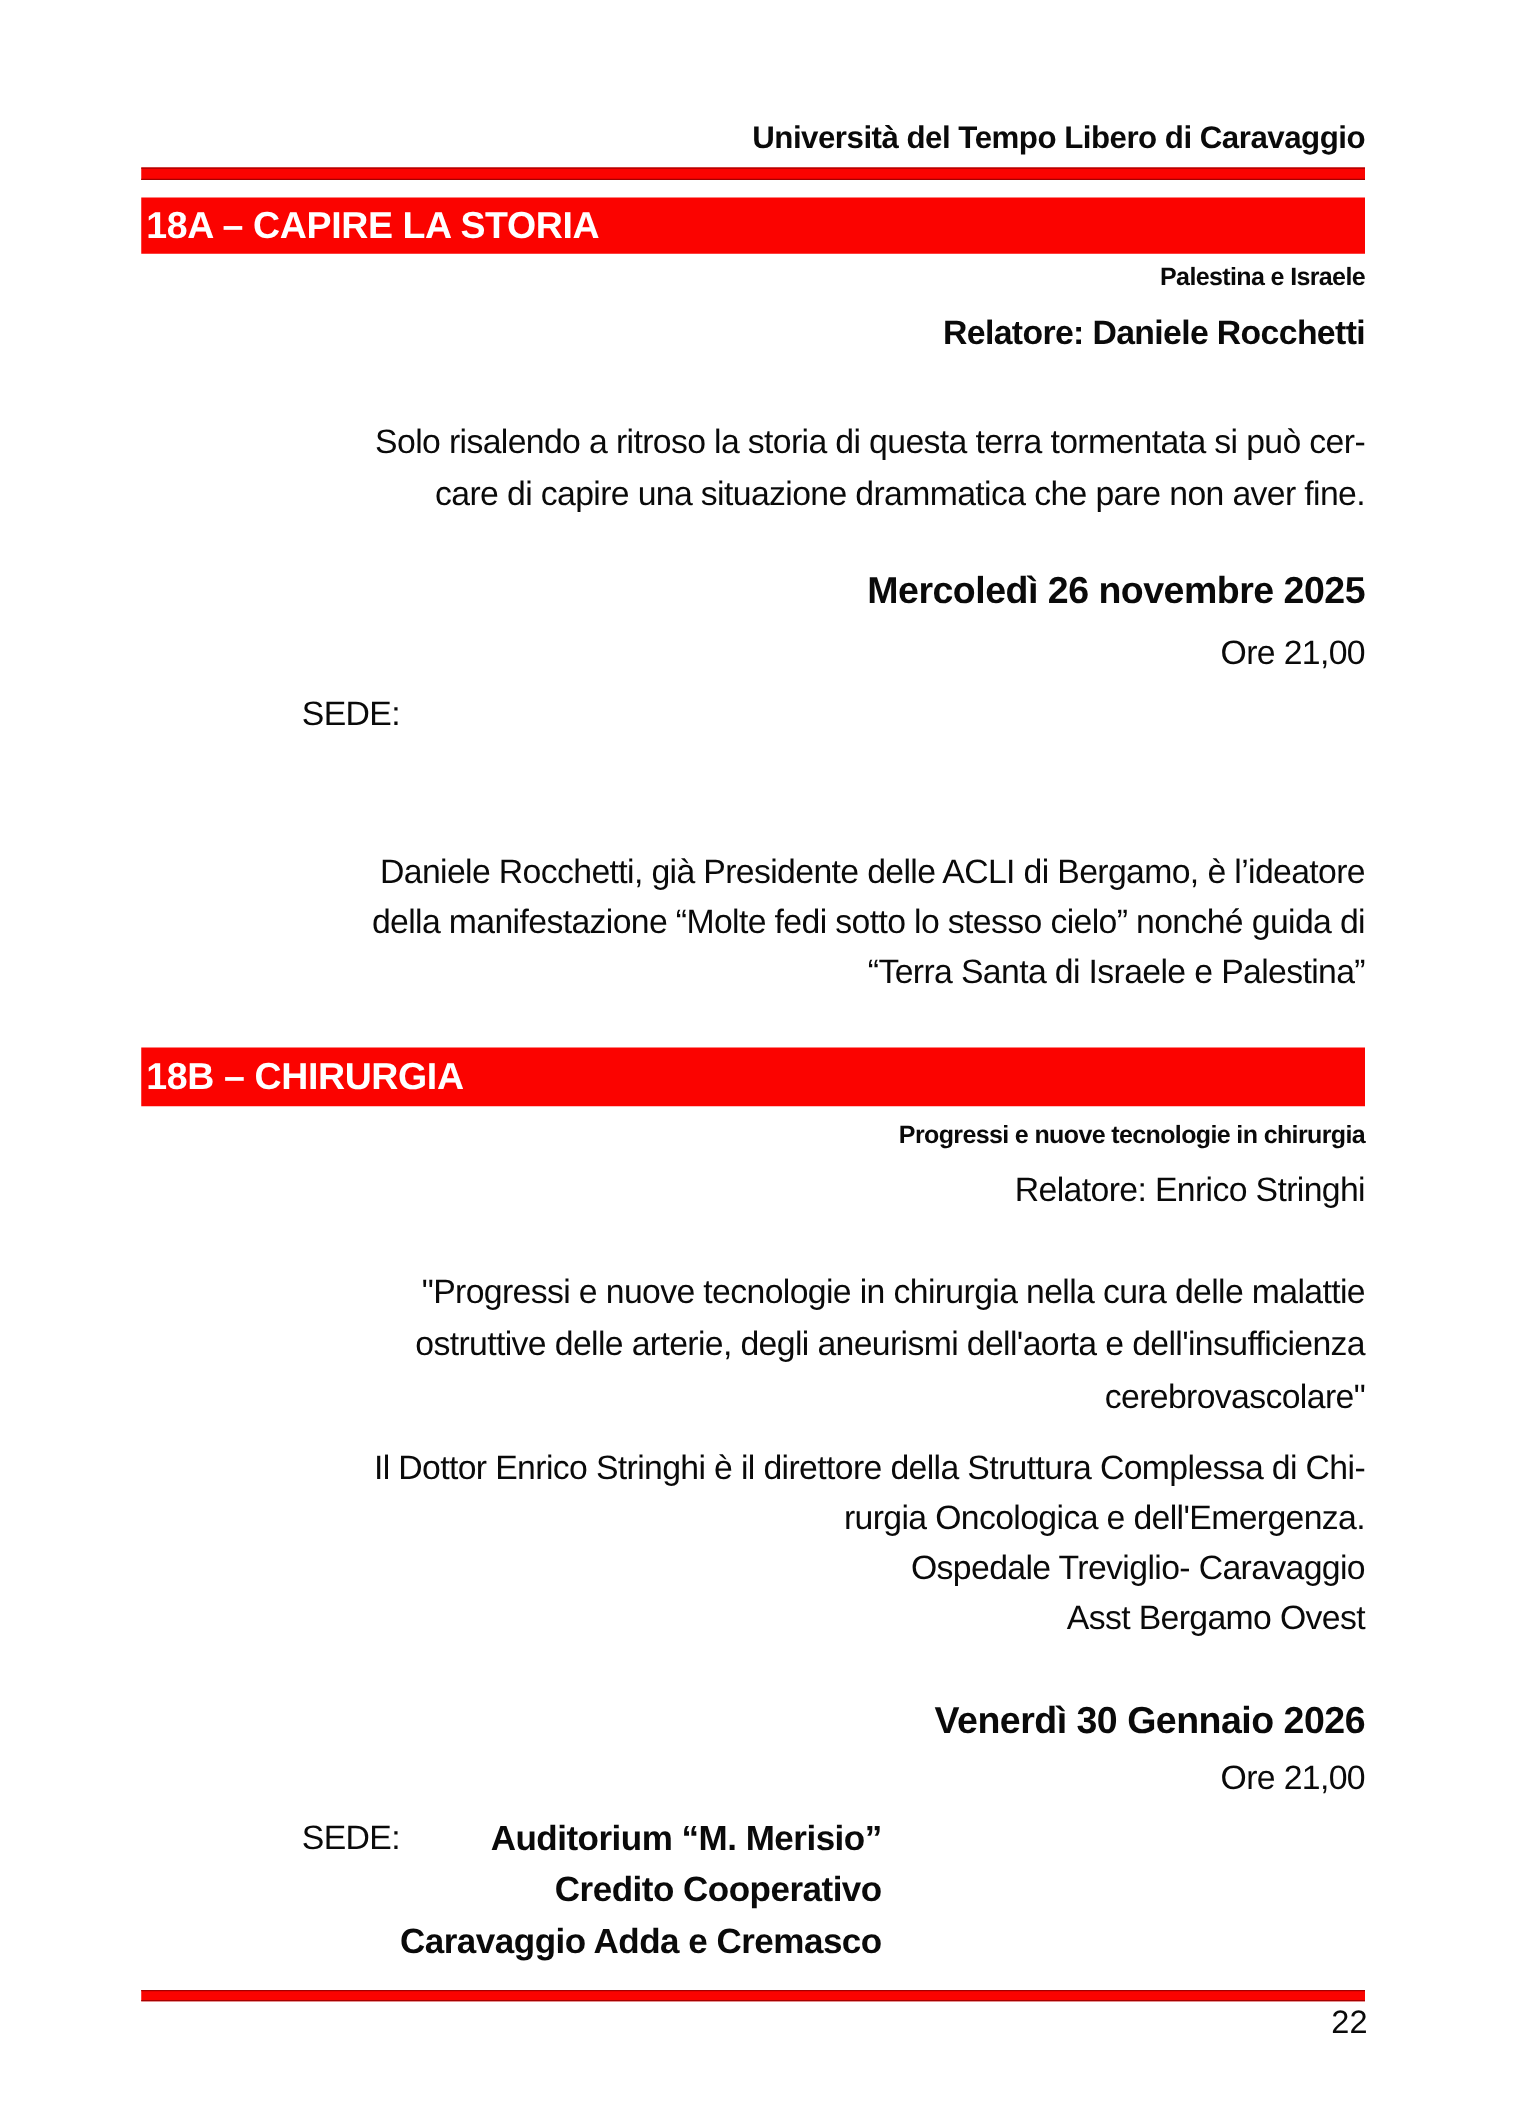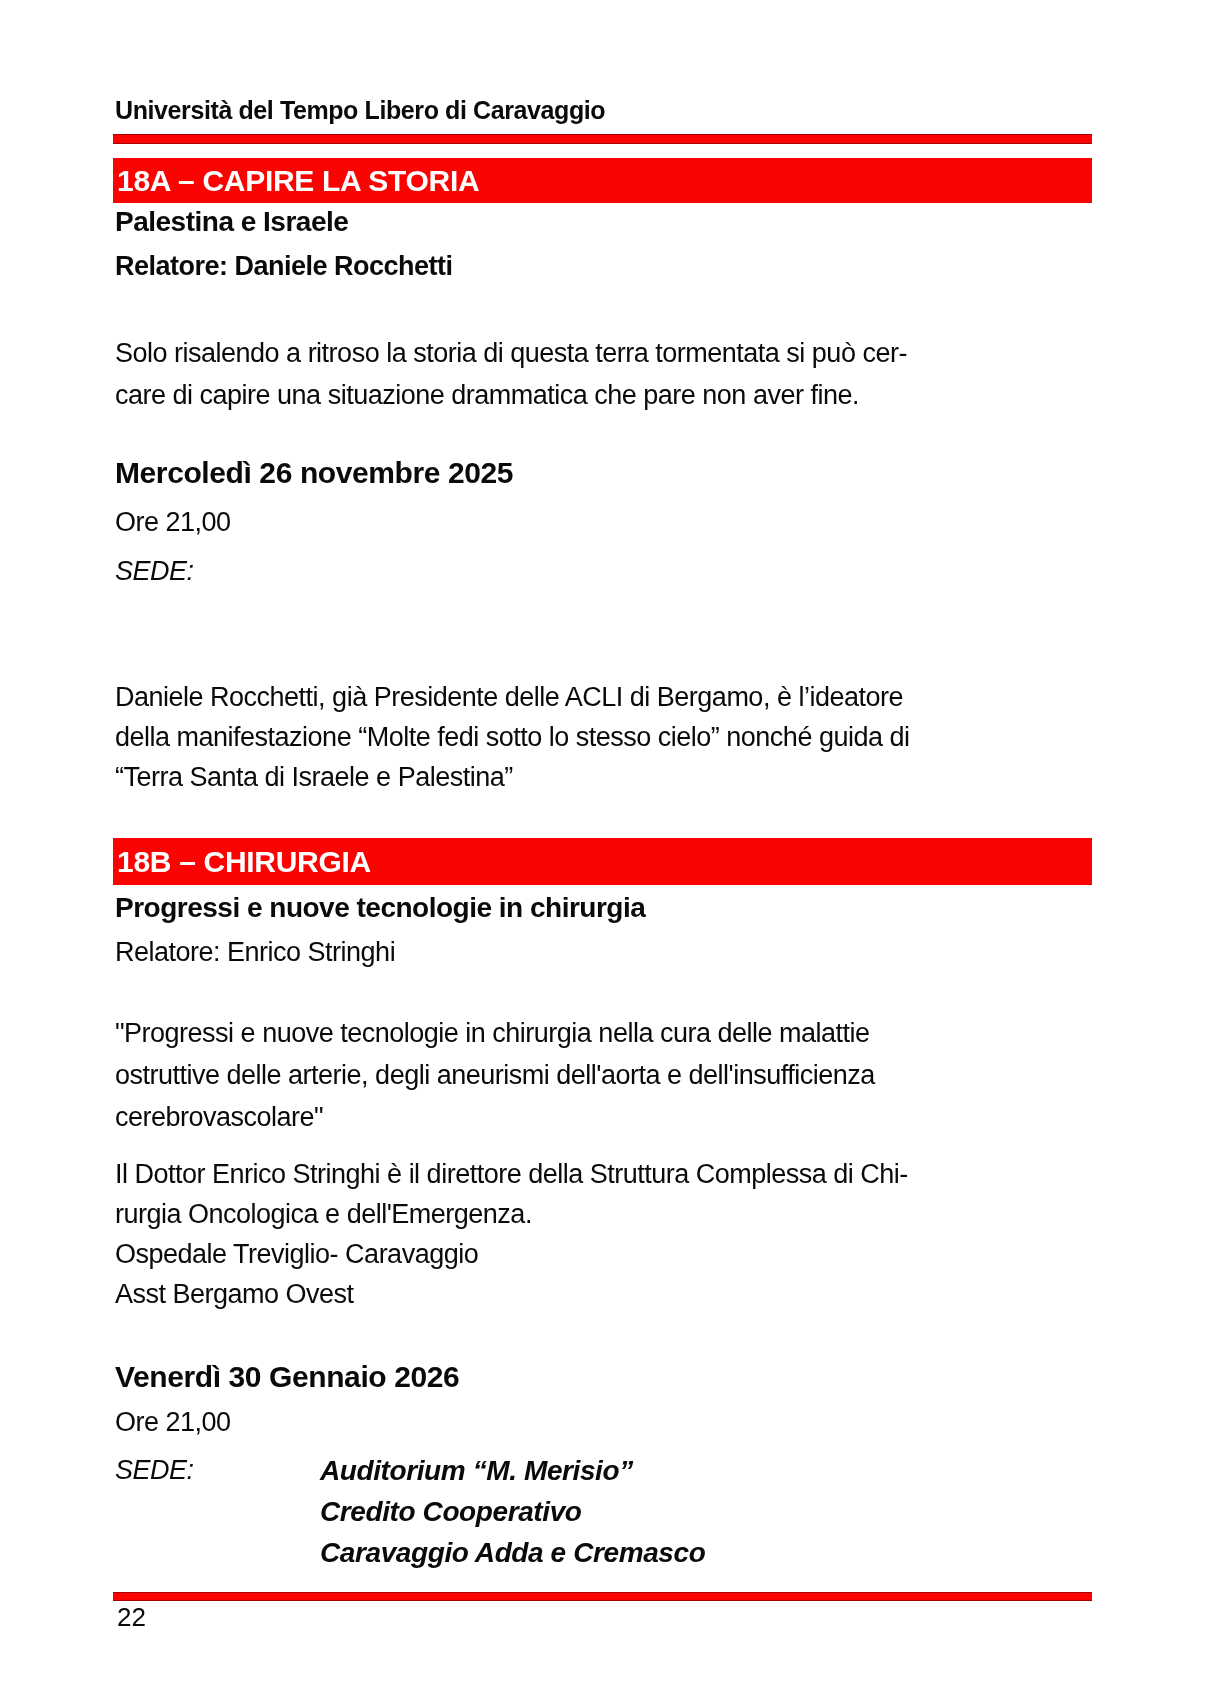--- a/index.html
+++ b/index.html
@@ -14,20 +14,21 @@
   body{
     font-family:"Liberation Sans","DejaVu Sans",sans-serif;
     color:var(--body-text);
   }
   .page{
     position:relative;
     width:1213px;
     height:1701px;
     background:var(--page-bg);
     overflow:hidden;
+    text-align:right;
   }
   .abs{position:absolute;left:115px;width:977px;}
 
   .header-title{
     top:96px;
     font-size:25px;
     font-weight:bold;
     letter-spacing:-0.4px;
   }
   .rule{
@@ -52,21 +53,21 @@
     font-size:30px;
     letter-spacing:-0.3px;
     padding-left:4px;
     display:flex;
     align-items:center;
   }
   .banner-a{top:158px;height:45px;}
   .banner-b{top:838px;height:47px;}
 
   .section-title{
-    font-size:28px;
+    font-size:20px;
     font-weight:bold;
     letter-spacing:-0.5px;
     line-height:34px;
   }
   .speaker{
     font-size:27px;
     letter-spacing:-0.5px;
     line-height:32px;
   }
   .para{
@@ -83,21 +84,20 @@
     line-height:34px;
   }
   .time{
     font-size:27px;
     letter-spacing:-0.5px;
     line-height:32px;
   }
   .sede-row{
     display:flex;
     align-items:flex-start;
-    font-style:italic;
   }
   .sede-label{
     flex:0 0 205px;
     font-size:27px;
     letter-spacing:-0.5px;
     line-height:41px;
   }
   .venue{
     font-size:28px;
     font-weight:bold;

